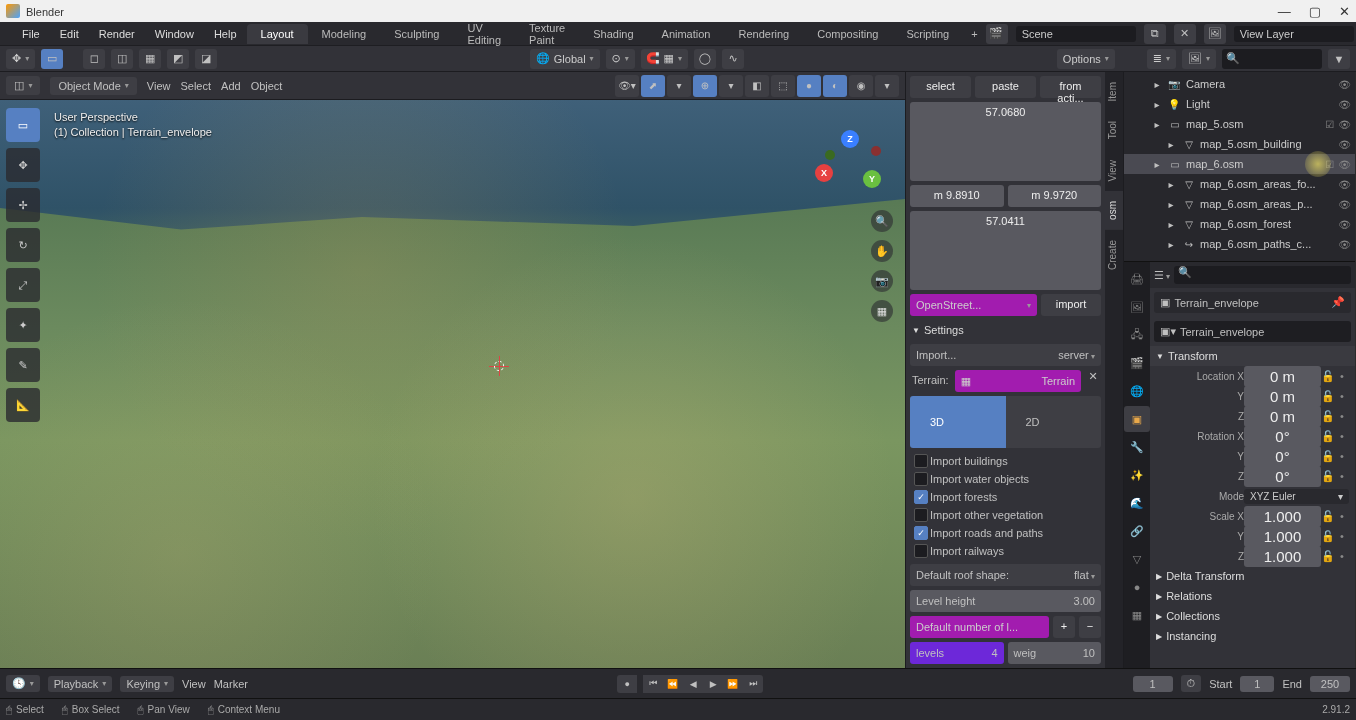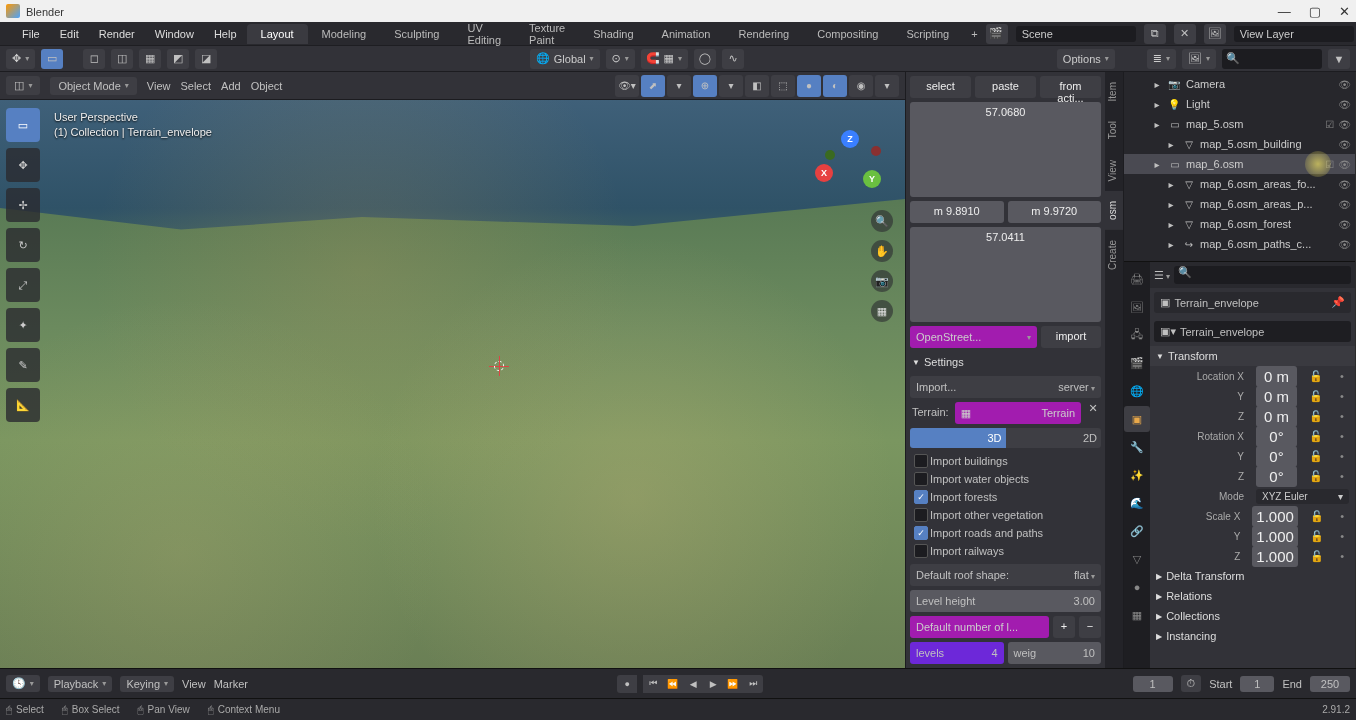--- a/index.html
+++ b/index.html
@@ -72,21 +72,21 @@
 .npanel .row { display: flex; gap: 4px; }
 .npanel .dd-btn { background: #a21caf; color: #ccc; padding: 4px 6px; border-radius: 3px; display: flex; align-items: center; justify-content: space-between; height: 22px; }
 .npanel .primary { background: #3e3e44; color:#eee;}
 .npanel .panel-head { display:flex; align-items:center; gap:4px; padding:4px 2px; color:#ddd; }
 .npanel .panel-head .tri { font-size:8px; }
 .npanel .chk-row { display:flex; align-items:center; gap:2px; padding:2px 4px; }
 .npanel .chk { width:14px; height:14px; background:#1c1c20; border:1px solid #555; border-radius:2px; display:flex;align-items:center;justify-content:center; font-size:9px;}
 .npanel .chk.checked { background:#5680c2; color:#fff; border-color:#5680c2;}
 .npanel .lbl-val { display:flex; justify-content:space-between; align-items:center; background:#3e3e44; border-radius:3px; padding:3px 6px; height:22px;}
 .npanel .toggle-row { display:flex; }
-.npanel .toggle-row .tg { flex:1; text-align:right; padding:4px; background:#3e3e44; }
+.npanel .toggle-row .tg { flex:1; text-align:left; padding:20px; background:#3e3e44; }
 .npanel .toggle-row .tg.active { background:#5680c2; color:#fff; }
 .npanel .toggle-row .tg:first-child { border-radius:3px 0 0 3px; }
 .npanel .toggle-row .tg:last-child { border-radius:0 3px 3px 0; }
 .np-tabs { width: 18px; background:#232328; display:flex; flex-direction:column; }
 .np-tabs .t { writing-mode: vertical-rl; transform: rotate(180deg); padding:10px 2px; font-size:10px; color:#999; text-align:center;}
 .np-tabs .t.active { background:#323238; color:#ddd; }
 
 
 .right-col { width: 232px; display: flex; flex-direction: column; background: #27272c; border-left: 1px solid #1c1c20; }
 .outliner { height: 190px; display:flex; flex-direction:column; border-bottom:1px solid #111;}
@@ -103,21 +103,21 @@
 .props { flex:1; display:flex; }
 .props .vtabs { width:26px; background:#1e1e22; display:flex; flex-direction:column; gap:0; padding-top:4px;}
 .props .vtabs .vt { width:26px; height:26px; display:flex; align-items:center; justify-content:center; color:#888; margin-bottom:2px;}
 .props .vtabs .vt.active { background:#3e3e44; color:#e8a84a; border-radius:3px;}
 .props .body { flex:1; background:#323238; display:flex; flex-direction:column; overflow:hidden;}
 .props .phdr { height:26px; background:#29292e; display:flex; align-items:center; padding:0 4px; gap:4px;}
 .props .phdr .search { flex:1; background:#1c1c20; height:18px; border-radius:3px; padding:0 4px; color:#888;}
 .props .crumb { display:flex; align-items:center; gap:4px; background:#29292e; padding:4px 6px; border-radius:3px; margin:4px;}
 .props .sect-head { display:flex; align-items:center; gap:4px; padding:4px 6px; background:#3a3a40; color:#ddd;}
 .props .sect-head .tri { font-size:8px;}
-.props .prow { display:flex; align-items:center; padding:2px 6px; gap:12px; height:20px;}
+.props .prow { display:flex; align-items:center; padding:2px 6px; gap:0; height:20px;}
 .props .prow .plbl { width:88px; text-align:right; color:#aaa; font-size:10px;}
 .props .prow .pval { flex:1; background:#595960; color:#eee; text-align:center; padding:2px 4px; border-radius:3px; font-size:15px;}
 .props .prow .pdd { flex:1; background:#29292e; color:#ccc; padding:2px 6px; border-radius:3px; display:flex; justify-content:space-between; font-size:10px;}
 .props .prow .pic { width:14px; text-align:center; color:#888;}
 
 
 .timeline { height: 30px; background: #29292e; border-top: 1px solid #111; display:flex; align-items:center; padding:0 6px; gap:8px;}
 .timeline .dd { background:#3e3e44; padding:2px 6px; border-radius:3px; display:flex; align-items:center; gap:4px;}
 .timeline .play-ctrls { display:flex; gap:0; margin-left:auto; margin-right:auto;}
 .timeline .play-ctrls .pc { width:20px; height:18px; background:#3e3e44; display:flex;align-items:center;justify-content:center; font-size:9px;}

